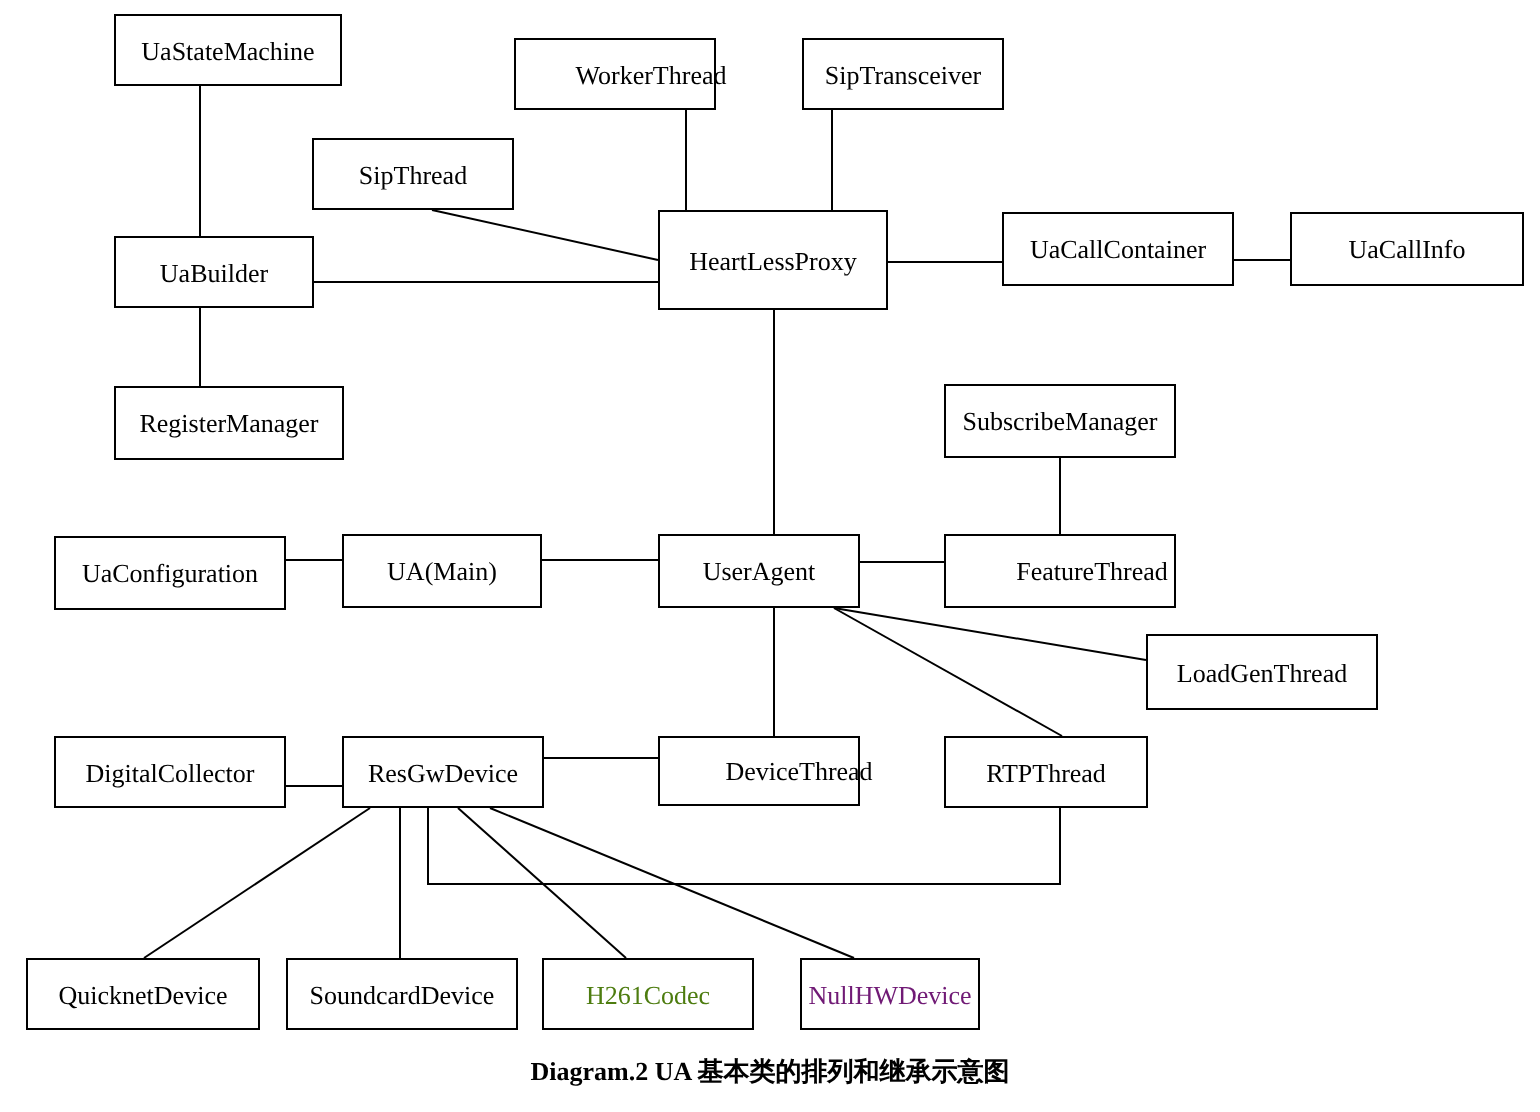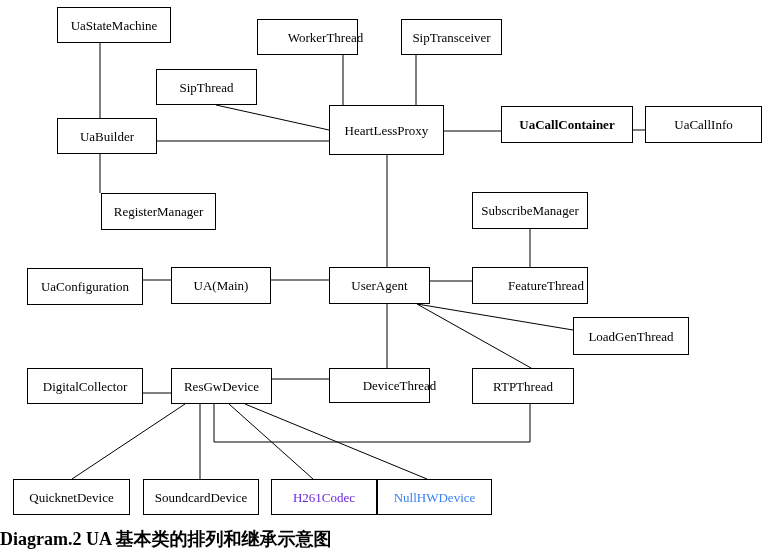--- a/index.html
+++ b/index.html
@@ -33,22 +33,22 @@
     font-size: 13px;
     color: #000000;
     white-space: nowrap;
     line-height: 1;
   }
   .caption {
     position: absolute;
     left: 0;
     top: 527px;
     width: 770px;
-    text-align: left;
-    font-size: 18px;
+    text-align: center;
+    font-size: 13px;
     font-weight: bold;
     color: #000000;
   }
 </style>
 </head>
 <body>
 
 <div class="canvas">
   <svg class="connector-layer" id="connectors" viewBox="0 0 770 556" xmlns="http://www.w3.org/2000/svg">
       <polyline points="100,43 100,118" fill="none" stroke="#000000" stroke-width="1"></polyline>
@@ -74,33 +74,33 @@
       <polyline points="229,404 313,479" fill="none" stroke="#000000" stroke-width="1"></polyline>
       <polyline points="245,404 427,479" fill="none" stroke="#000000" stroke-width="1"></polyline>
       <polyline points="214,404 214,442 530,442 530,404" fill="none" stroke="#000000" stroke-width="1"></polyline>
     </svg>
   <div id="nodes">
       <div class="node" style="left: 57px; top: 7px; width: 114px; height: 36px; border-color: rgb(0, 0, 0); color: rgb(0, 0, 0);">UaStateMachine</div>
       <div class="node" style="left: 257px; top: 19px; width: 101px; height: 36px; border-color: rgb(0, 0, 0); color: rgb(0, 0, 0); padding-left: 36px;">WorkerThread</div>
       <div class="node" style="left: 401px; top: 19px; width: 101px; height: 36px; border-color: rgb(0, 0, 0); color: rgb(0, 0, 0);">SipTransceiver</div>
       <div class="node" style="left: 156px; top: 69px; width: 101px; height: 36px; border-color: rgb(0, 0, 0); color: rgb(0, 0, 0);">SipThread</div>
       <div class="node" style="left: 329px; top: 105px; width: 115px; height: 50px; border-color: rgb(0, 0, 0); color: rgb(0, 0, 0);">HeartLessProxy</div>
-      <div class="node" style="left: 501px; top: 106px; width: 132px; height: 37px; border-color: rgb(0, 0, 0); color: rgb(0, 0, 0); font-weight: bold;">UaCallContainer</div>
+      <div class="node" style="left: 501px; top: 106px; width: 116px; height: 37px; border-color: rgb(0, 0, 0); color: rgb(0, 0, 0);">UaCallContainer</div>
       <div class="node" style="left: 645px; top: 106px; width: 117px; height: 37px; border-color: rgb(0, 0, 0); color: rgb(0, 0, 0);">UaCallInfo</div>
       <div class="node" style="left: 57px; top: 118px; width: 100px; height: 36px; border-color: rgb(0, 0, 0); color: rgb(0, 0, 0);">UaBuilder</div>
-      <div class="node" style="left: 57px; top: 193px; width: 115px; height: 37px; border-color: rgb(0, 0, 0); color: rgb(0, 0, 0); margin-left: 44px;">RegisterManager</div>
+      <div class="node" style="left: 57px; top: 193px; width: 115px; height: 37px; border-color: rgb(0, 0, 0); color: rgb(0, 0, 0);">RegisterManager</div>
       <div class="node" style="left: 472px; top: 192px; width: 116px; height: 37px; border-color: rgb(0, 0, 0); color: rgb(0, 0, 0);">SubscribeManager</div>
       <div class="node" style="left: 27px; top: 268px; width: 116px; height: 37px; border-color: rgb(0, 0, 0); color: rgb(0, 0, 0);">UaConfiguration</div>
       <div class="node" style="left: 171px; top: 267px; width: 100px; height: 37px; border-color: rgb(0, 0, 0); color: rgb(0, 0, 0); font-family: Liberation Serif, serif;">UA(Main)</div>
       <div class="node" style="left: 329px; top: 267px; width: 101px; height: 37px; border-color: rgb(0, 0, 0); color: rgb(0, 0, 0);">UserAgent</div>
       <div class="node" style="left: 472px; top: 267px; width: 116px; height: 37px; border-color: rgb(0, 0, 0); color: rgb(0, 0, 0); padding-left: 32px;">FeatureThread</div>
       <div class="node" style="left: 573px; top: 317px; width: 116px; height: 38px; border-color: rgb(0, 0, 0); color: rgb(0, 0, 0);">LoadGenThread</div>
       <div class="node" style="left: 27px; top: 368px; width: 116px; height: 36px; border-color: rgb(0, 0, 0); color: rgb(0, 0, 0);">DigitalCollector</div>
       <div class="node" style="left: 171px; top: 368px; width: 101px; height: 36px; border-color: rgb(0, 0, 0); color: rgb(0, 0, 0);">ResGwDevice</div>
       <div class="node" style="left: 329px; top: 368px; width: 101px; height: 35px; border-color: rgb(0, 0, 0); color: rgb(0, 0, 0); padding-left: 40px;">DeviceThread</div>
       <div class="node" style="left: 472px; top: 368px; width: 102px; height: 36px; border-color: rgb(0, 0, 0); color: rgb(0, 0, 0);">RTPThread</div>
       <div class="node" style="left: 13px; top: 479px; width: 117px; height: 36px; border-color: rgb(0, 0, 0); color: rgb(0, 0, 0);">QuicknetDevice</div>
       <div class="node" style="left: 143px; top: 479px; width: 116px; height: 36px; border-color: rgb(0, 0, 0); color: rgb(0, 0, 0);">SoundcardDevice</div>
-      <div class="node" style="left: 271px; top: 479px; width: 106px; height: 36px; border-color: rgb(0, 0, 0); color: #6d28d9;">H261Codec</div>
-      <div class="node" style="left: 377px; top: 479px; width: 115px; height: 36px; border-color: rgb(0, 0, 0); color: #3b82f6;">NullHWDevice</div>
+      <div class="node" style="left: 271px; top: 479px; width: 106px; height: 36px; border-color: rgb(0, 0, 0); color: #4d7c0f;">H261Codec</div>
+      <div class="node" style="left: 400px; top: 479px; width: 90px; height: 36px; border-color: rgb(0, 0, 0); color: #701a75;">NullHWDevice</div>
     </div>
   <div class="caption">Diagram.2 UA 基本类的排列和继承示意图</div>
 </div>
 
 </body></html>

